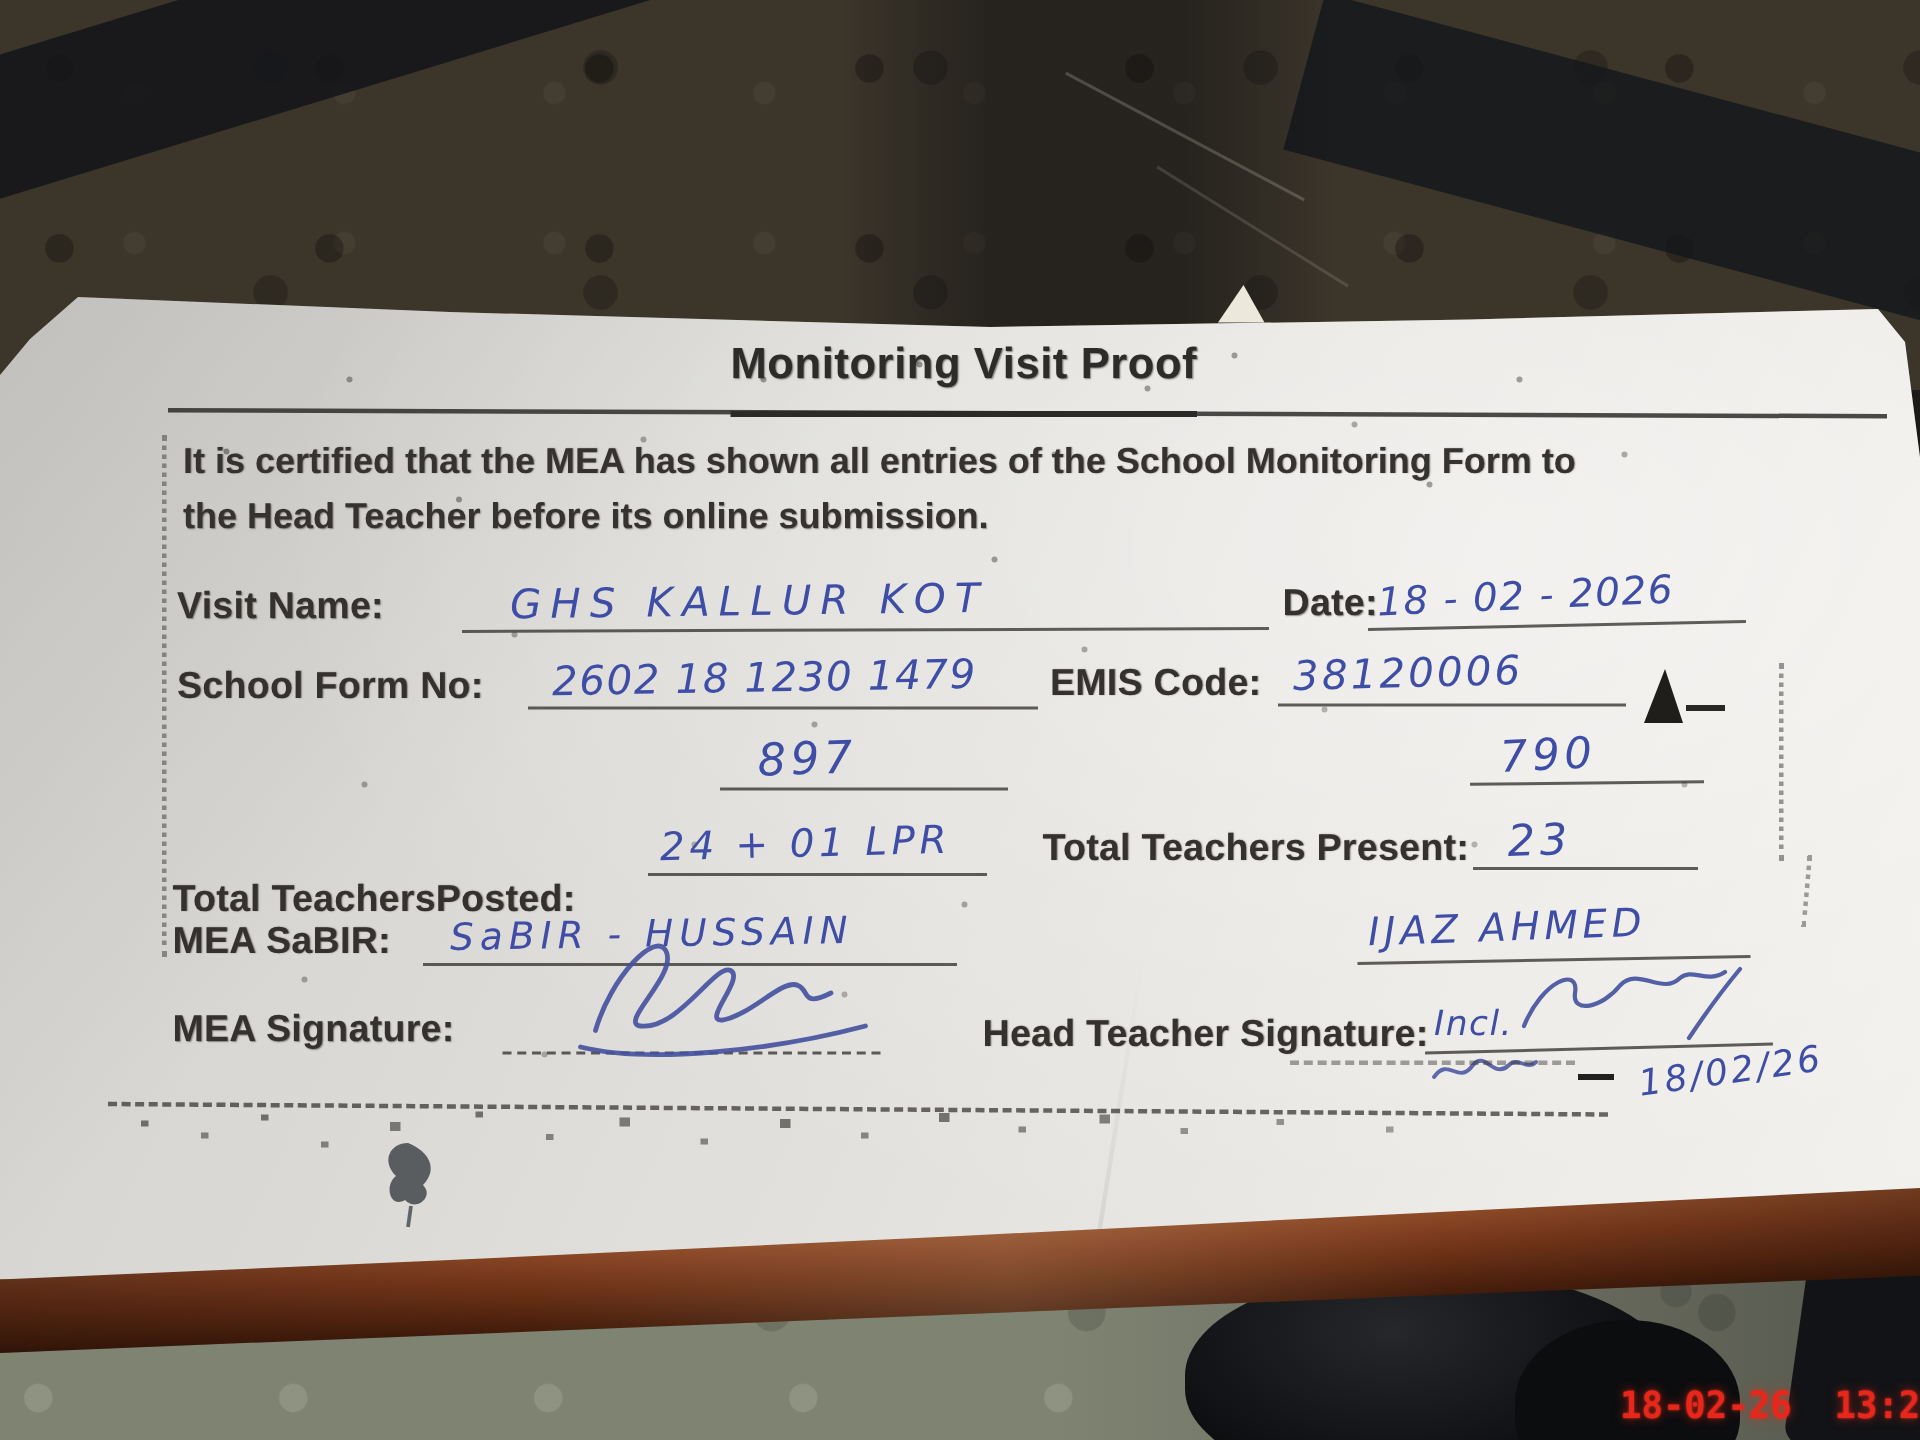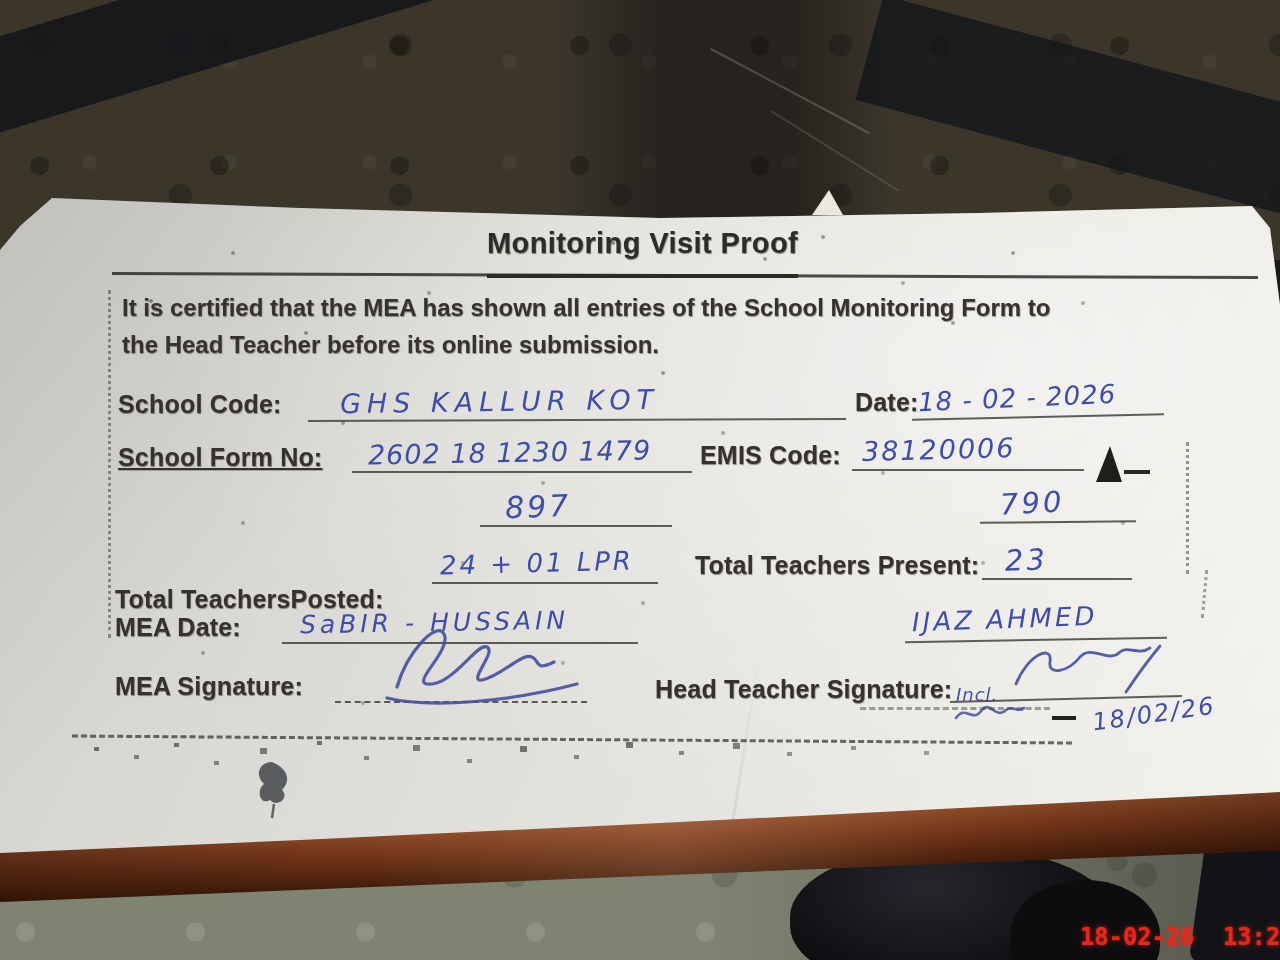--- a/index.html
+++ b/index.html
@@ -154,65 +154,65 @@
     <div class="title">Monitoring Visit Proof</div>
     <div class="rule" style="left:112px;top:274px;width:1146px;transform:rotate(.2deg);"></div>
 
     <div class="para" style="left:122px;top:331px;">the Head Teacher before its online submission.</div>
     <div class="para" style="left:122px;top:294px;">It is certified that the MEA has shown all entries of the School Monitoring Form to</div>
 
     <div class="vdots" style="left:108px;top:290px;height:348px;"></div>
     <div class="vdots" style="left:1186px;top:442px;height:132px;"></div>
     <div class="vdots" style="left:1203px;top:570px;height:48px;transform:rotate(5deg);opacity:.5;"></div>
 
-    <div class="label" style="left:118px;top:390px;">School Code:</div>
+    <div class="label" style="left:118px;top:390px;">Visit Name:</div>
     <div class="hw" style="left:340px;top:386px;letter-spacing:6px;transform:rotate(-.8deg);">GHS  KALLUR  KOT</div>
     <div class="uline" style="left:308px;top:419px;width:538px;transform:rotate(-.2deg);"></div>
     <div class="label" style="left:855px;top:388px;">Date:</div>
     <div class="hw" style="left:918px;top:383px;font-size:26px;letter-spacing:1px;transform:rotate(-2.5deg);">18 - 02 - 2026</div>
     <div class="uline" style="left:912px;top:416px;width:252px;transform:rotate(-1.2deg);"></div>
 
-    <div class="label" style="left:118px;top:443px;text-decoration:underline;">School Form No:</div>
+    <div class="label" style="left:118px;top:443px;">School Form No:</div>
     <div class="hw" style="left:368px;top:437px;letter-spacing:1px;transform:rotate(-1deg);">2602 18 1230 1479</div>
     <div class="uline" style="left:352px;top:471px;width:340px;"></div>
     <div class="label" style="left:700px;top:441px;">EMIS Code:</div>
     <div class="hw" style="left:862px;top:434px;letter-spacing:2px;transform:rotate(-1.5deg);">38120006</div>
     <div class="uline" style="left:852px;top:469px;width:232px;"></div>
     <div class="arrow-blob"></div>
     <div class="arrow-dash"></div>
 
     <div class="hw" style="left:505px;top:489px;font-size:30px;transform:rotate(-2deg);">897</div>
     <div class="uline" style="left:480px;top:525px;width:192px;"></div>
     <div class="hw" style="left:1000px;top:486px;font-size:29px;transform:rotate(-3deg);">790</div>
     <div class="uline" style="left:980px;top:521px;width:156px;transform:rotate(-.6deg);"></div>
 
     <div class="label" style="left:115px;top:553px;margin-top:32px;">Total TeachersPosted:</div>
     <div class="hw" style="left:440px;top:548px;font-size:26px;transform:rotate(-1.5deg);">24 + 01 LPR</div>
     <div class="uline" style="left:432px;top:582px;width:226px;"></div>
     <div class="label" style="left:695px;top:551px;">Total Teachers Present:</div>
     <div class="hw" style="left:1005px;top:543px;font-size:29px;transform:rotate(-2deg);">23</div>
     <div class="uline" style="left:982px;top:578px;width:150px;"></div>
 
-    <div class="label" style="left:115px;top:613px;">MEA Date:</div>
+    <div class="label" style="left:115px;top:613px;">MEA SaBIR:</div>
     <div class="hw" style="left:300px;top:608px;font-size:25px;letter-spacing:4px;transform:rotate(-1deg);">SaBIR - HUSSAIN</div>
     <div class="uline" style="left:282px;top:642px;width:356px;"></div>
     <div class="hw" style="left:912px;top:604px;font-size:26px;letter-spacing:3px;transform:rotate(-2deg);">IJAZ AHMED</div>
     <div class="uline" style="left:905px;top:639px;width:262px;transform:rotate(-1deg);"></div>
 
     <div class="label" style="left:115px;top:672px;">MEA Signature:</div>
     <div class="uline" style="left:335px;top:701px;width:252px;border-top-style:dashed;"></div>
     <svg class="sig-svg" style="left:382px;top:612px;" width="210" height="100" viewBox="0 0 210 100">
       <g fill="none" stroke="#44519f" stroke-width="3.2" stroke-linecap="round" opacity=".9">
         <path d="M15,75 C25,40 55,8 62,22 C70,38 30,70 45,72 C70,75 95,30 105,35 C115,40 85,70 100,68 C120,64 140,40 150,45 C158,48 152,60 172,50"></path>
         <path d="M5,86 C50,97 130,89 195,72"></path>
       </g>
     </svg>
 
     <div class="label" style="left:655px;top:675px;">Head Teacher Signature:</div>
-    <div class="hw" style="left:956px;top:670px;font-size:18px;letter-spacing:1px;margin-top:14px;">Incl.</div>
+    <div class="hw" style="left:956px;top:670px;font-size:23px;letter-spacing:1px;">Incl.</div>
     <div class="uline" style="left:950px;top:698px;width:232px;transform:rotate(-1.5deg);"></div>
     <svg class="sig-svg" style="left:1008px;top:642px;" width="160" height="58" viewBox="0 0 160 58">
       <g fill="none" stroke="#44519f" stroke-width="2.8" stroke-linecap="round" opacity=".9">
         <path d="M8,42 C20,12 45,2 42,20 C40,34 60,30 72,15 C84,2 100,22 112,10 C120,3 130,14 142,6"></path>
         <path d="M118,50 C130,32 142,16 152,4"></path>
       </g>
     </svg>
     <svg class="sig-svg" style="left:952px;top:700px;" width="78" height="28" viewBox="0 0 78 28">
       <path d="M4,18 C14,4 20,24 30,10 C38,0 44,20 54,10 C60,4 66,14 72,8" fill="none" stroke="#44519f" stroke-width="2.6" stroke-linecap="round" opacity=".85"></path>
     </svg>

